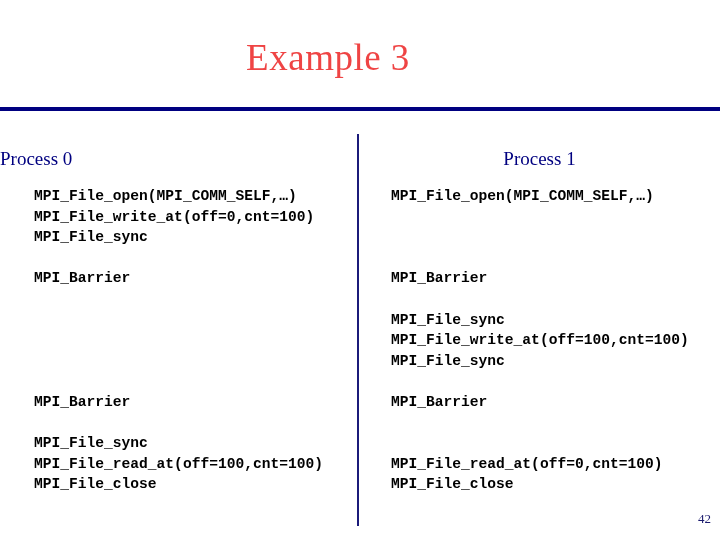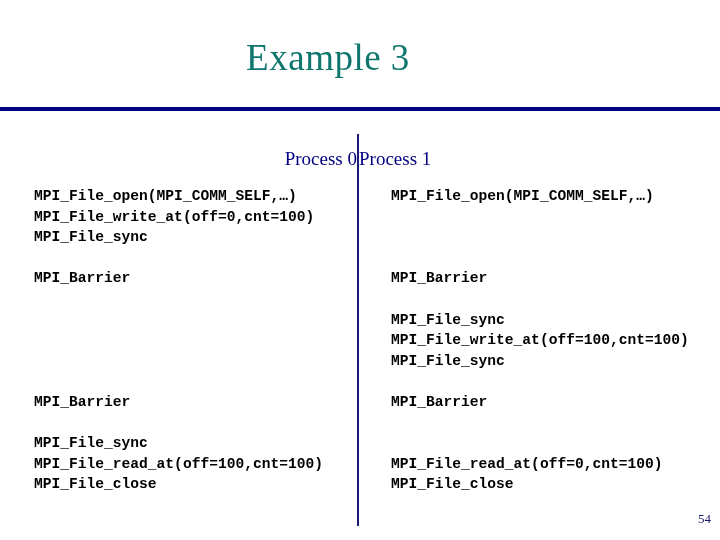--- a/index.html
+++ b/index.html
@@ -19,21 +19,21 @@
   
   #slide-title {
     position: absolute;
     left: 0;
     top: 36px;
     width: 656px;
     text-align: center;
     font-family: "Liberation Serif", "DejaVu Serif", serif;
     font-size: 37px;
     line-height: 44px;
-    color: #0f766e;
+    color: #ef4444;
     letter-spacing: 0.5px;
     white-space: nowrap;
   }
 
   
   #title-rule {
     position: absolute;
     left: 0;
     top: 107px;
     width: 720px;
@@ -57,25 +57,26 @@
     top: 147px;
     font-family: "Liberation Serif", "DejaVu Serif", serif;
     font-size: 19px;
     line-height: 24px;
     color: #000080;
     white-space: nowrap;
   }
   #header-proc0 {
     left: 0;
     width: 357px;
-    text-align: right;
+    text-align: left;
   }
   #header-proc1 {
     left: 359px;
     width: 361px;
+    text-align: center;
   }
 
   
   .code-col {
     position: absolute;
     top: 186px;
     font-family: "Liberation Mono", "DejaVu Sans Mono", monospace;
     font-size: 14.6px;
     font-weight: bold;
     line-height: 20.6px;
@@ -116,15 +117,15 @@
   <div id="column-divider"></div>
 
   <div class="col-header" id="header-proc0">Process 0</div>
 
   <div class="col-header" id="header-proc1">Process 1</div>
 
   <div class="code-col" id="code-left"><div class="code-line">MPI_File_open(MPI_COMM_SELF,…)</div><div class="code-line">MPI_File_write_at(off=0,cnt=100)</div><div class="code-line">MPI_File_sync</div><div class="code-line blank">&nbsp;</div><div class="code-line">MPI_Barrier</div><div class="code-line blank">&nbsp;</div><div class="code-line blank">&nbsp;</div><div class="code-line blank">&nbsp;</div><div class="code-line blank">&nbsp;</div><div class="code-line blank">&nbsp;</div><div class="code-line">MPI_Barrier</div><div class="code-line blank">&nbsp;</div><div class="code-line">MPI_File_sync</div><div class="code-line">MPI_File_read_at(off=100,cnt=100)</div><div class="code-line">MPI_File_close</div></div>
 
   <div class="code-col" id="code-right"><div class="code-line">MPI_File_open(MPI_COMM_SELF,…)</div><div class="code-line blank">&nbsp;</div><div class="code-line blank">&nbsp;</div><div class="code-line blank">&nbsp;</div><div class="code-line">MPI_Barrier</div><div class="code-line blank">&nbsp;</div><div class="code-line">MPI_File_sync</div><div class="code-line">MPI_File_write_at(off=100,cnt=100)</div><div class="code-line">MPI_File_sync</div><div class="code-line blank">&nbsp;</div><div class="code-line">MPI_Barrier</div><div class="code-line blank">&nbsp;</div><div class="code-line blank">&nbsp;</div><div class="code-line">MPI_File_read_at(off=0,cnt=100)</div><div class="code-line">MPI_File_close</div></div>
 
-  <div id="page-number">54</div>
+  <div id="page-number">42</div>
 
 </div>
 
 </body></html>

